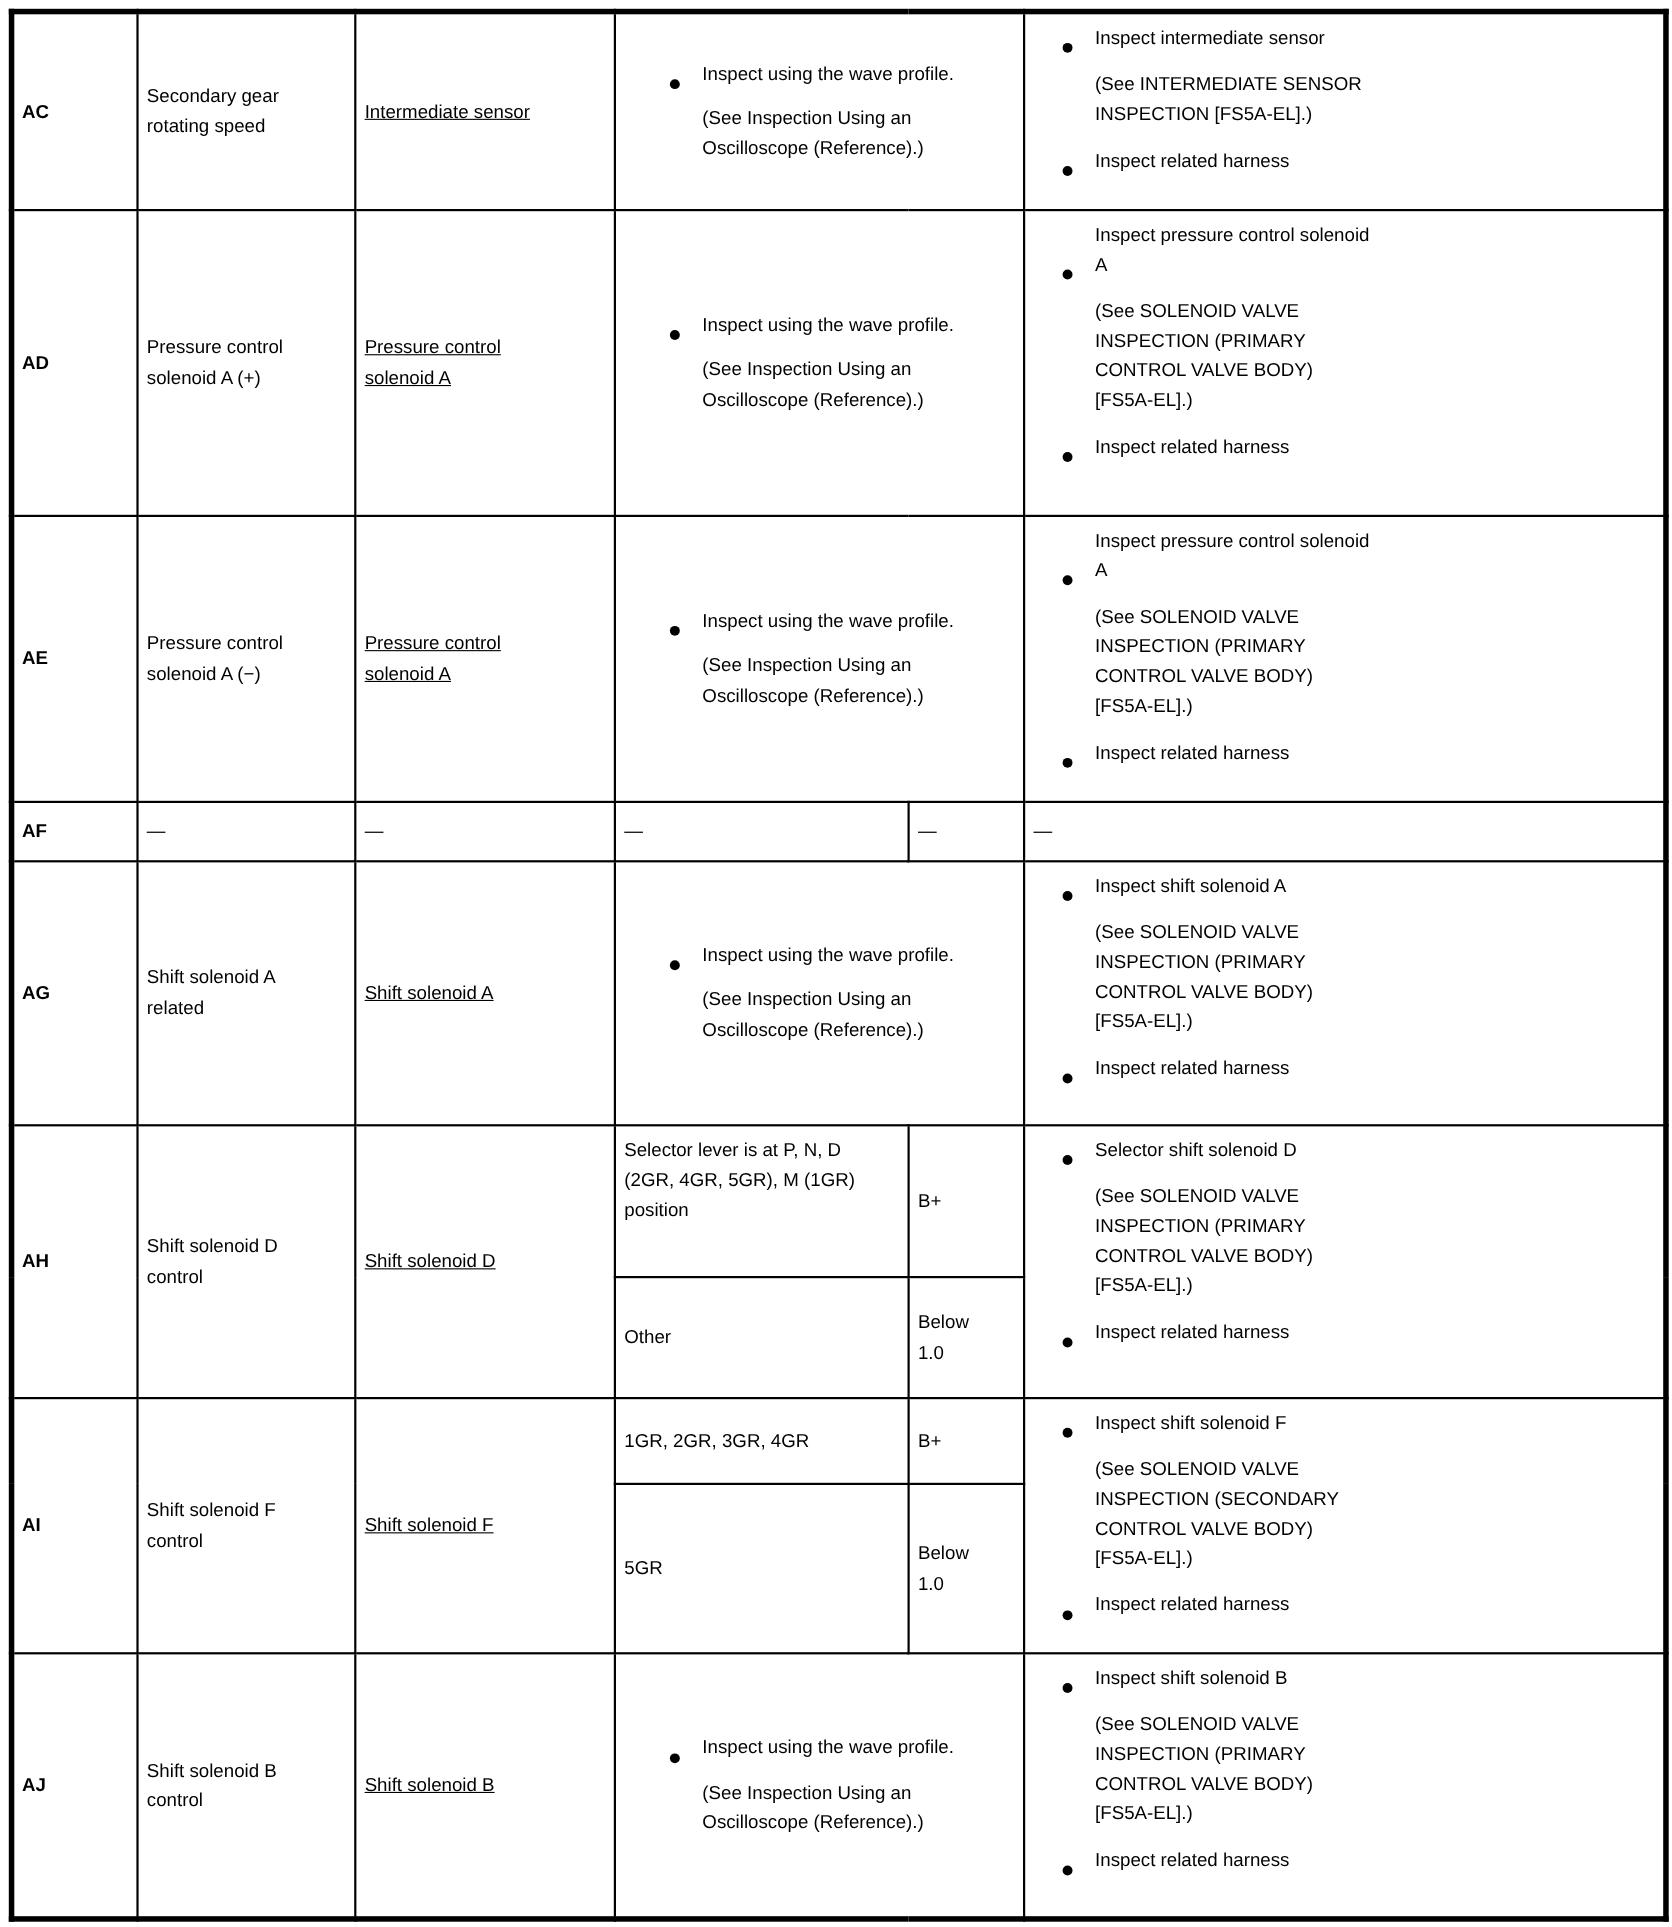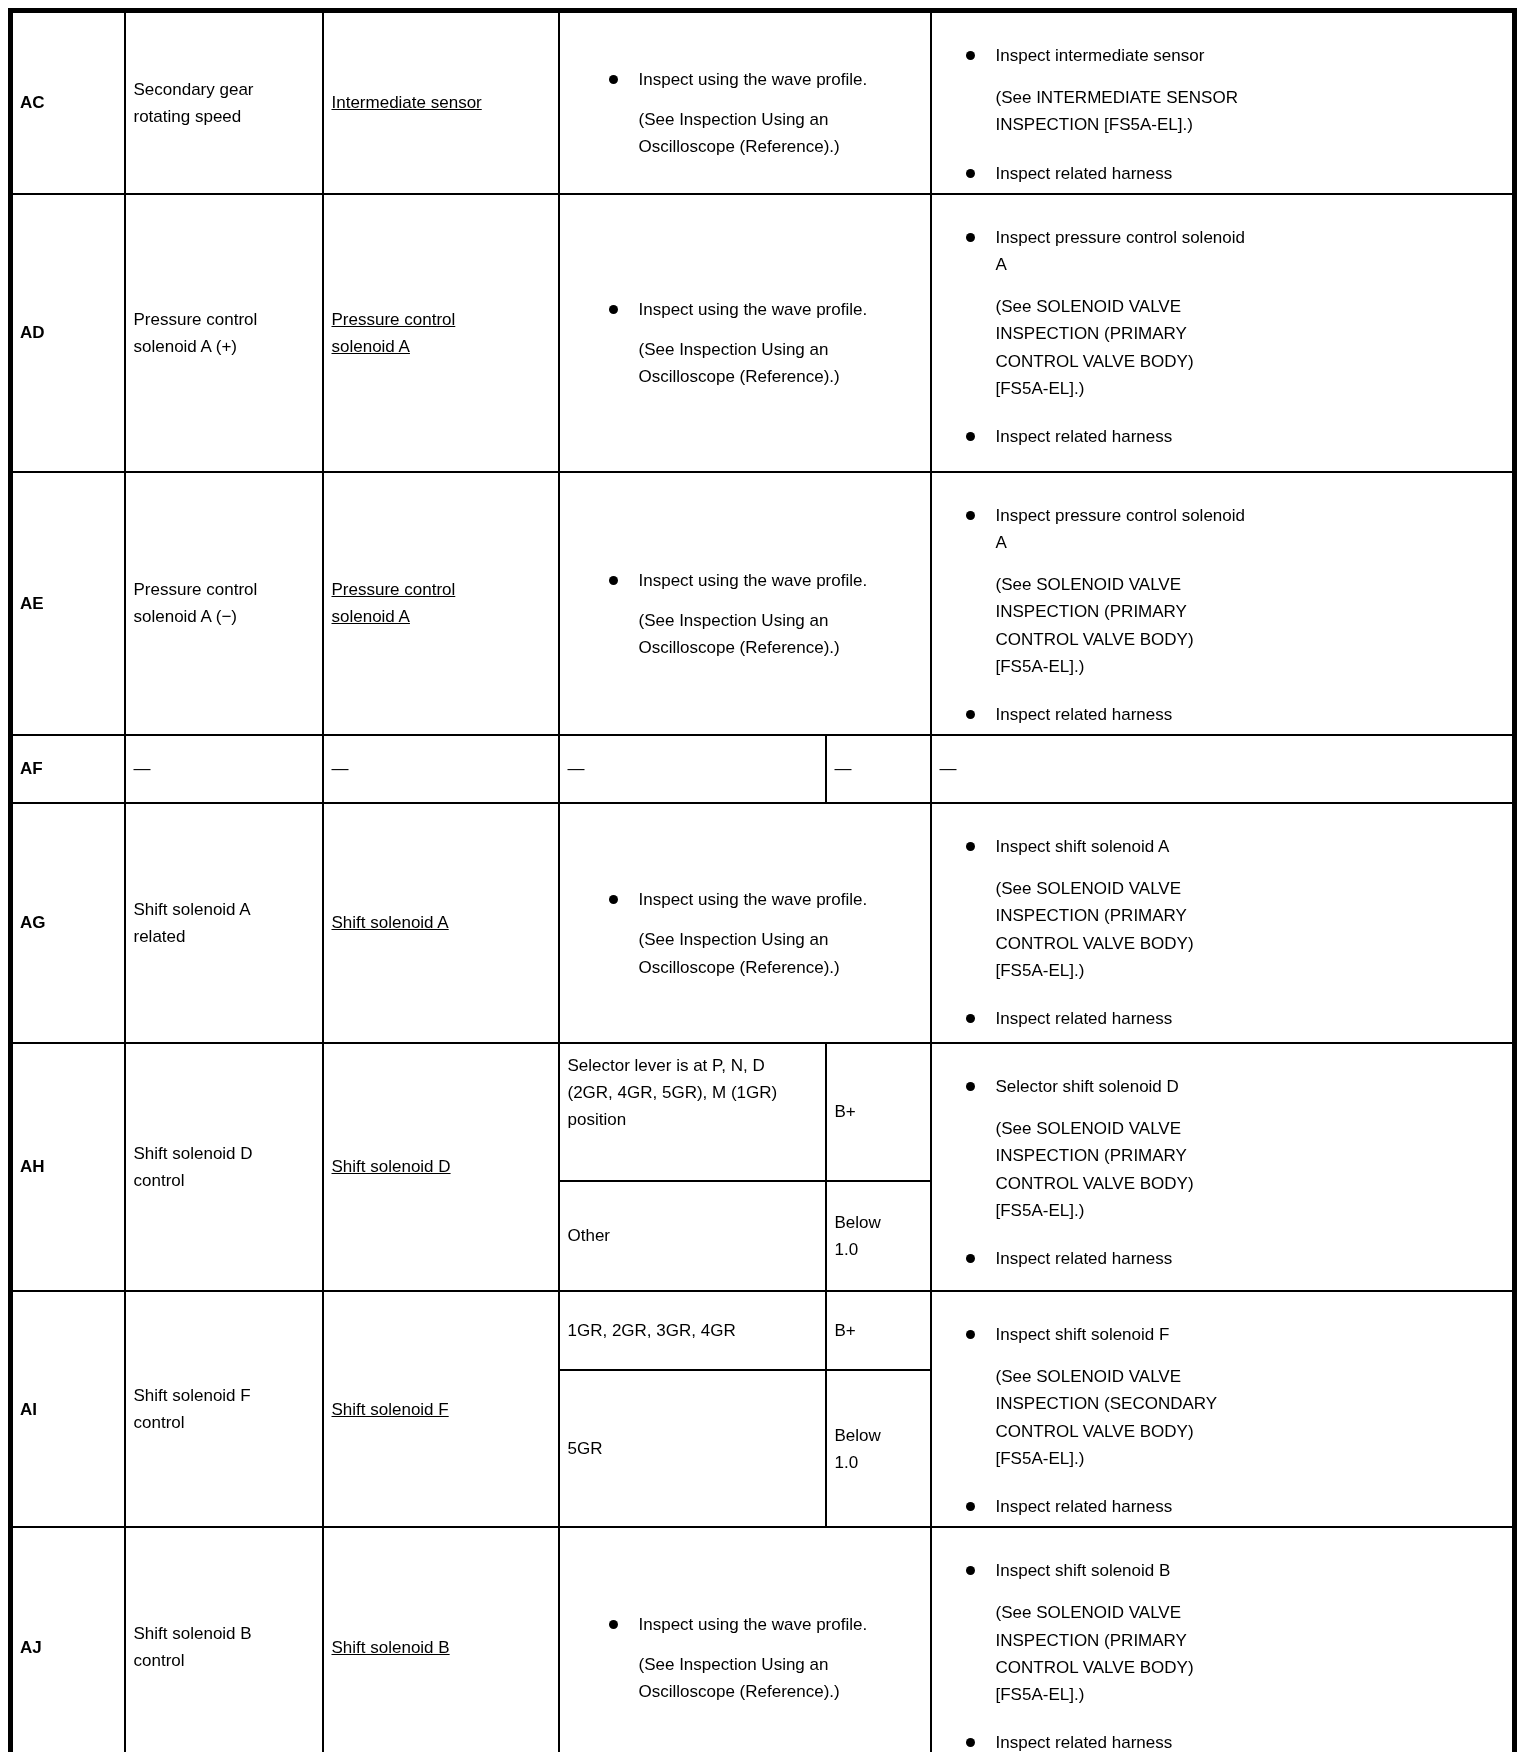--- a/index.html
+++ b/index.html
@@ -37,21 +37,21 @@
   td.val-cell .txt { display:inline-block; max-width:64px; }
   td.dash-cell { padding-left:8px; }
 
   
   td.wave-cell { vertical-align:middle; }
   .wave-block { width:272px; margin:0 auto; }
 
   
   td.action-cell { vertical-align:top; padding:8px 6px 6px 34px; }
 
-  .bullet-item { display:flex; align-items:flex-start;margin-top:21px; }
+  .bullet-item { display:flex; align-items:flex-end; }
   .bullet {
     flex:0 0 9px;
     width:9px; height:9px;
     margin-top:9px;
     margin-right:21px;
     border-radius:50%;
     background:#000;
   }
   .item-text { display:inline-block; max-width:255px; }
   .ref-text {
@@ -157,21 +157,21 @@
           <span class="item-text">Inspect pressure control solenoid A</span>
         </div>
         <div class="ref-text">(See SOLENOID VALVE INSPECTION (PRIMARY CONTROL VALVE BODY) [FS5A-EL].)</div>
         <div class="bullet-item">
           <span class="bullet"></span>
           <span class="item-text">Inspect related harness</span>
         </div>
       </td>
     </tr>
 
-    <tr style="height:68px">
+    <tr style="height:54px">
       <td class="code-cell">AF</td>
       <td class="dash-cell">—</td>
       <td class="dash-cell">—</td>
       <td class="dash-cell">—</td>
       <td class="dash-cell">—</td>
       <td class="dash-cell">—</td>
     </tr>
 
     <tr style="height:240px">
       <td class="code-cell">AG</td>

